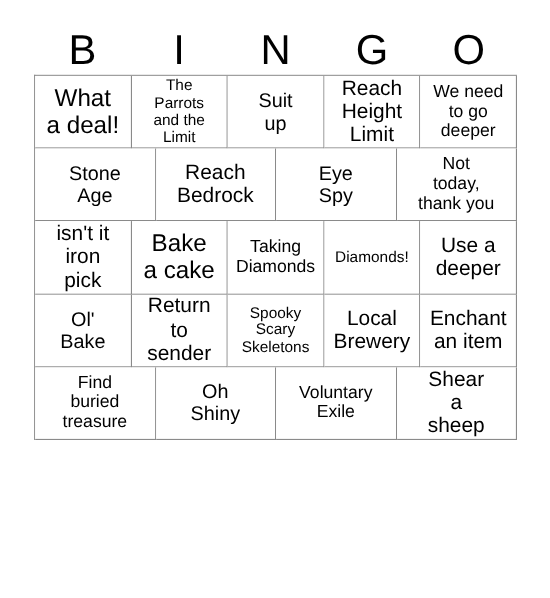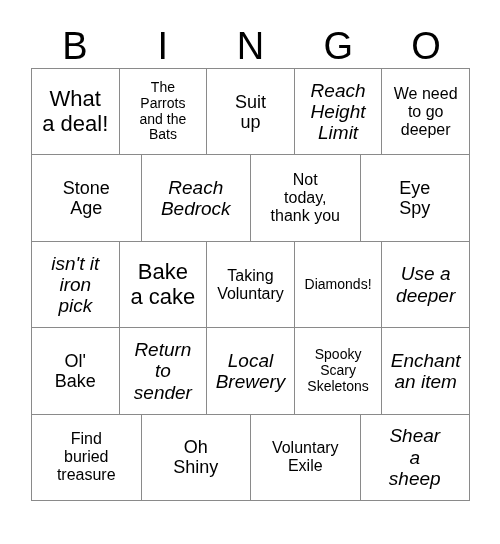--- a/index.html
+++ b/index.html
@@ -37,21 +37,21 @@
     font-weight: 400;
     line-height: 1;
     letter-spacing: 0px;
     color: #000000;
   }
   #grid {
     position: absolute;
     left: 31px;
     top: 68px;
     width: 439px;
-    height: 433px;
+    height: 332px;
     box-sizing: border-box;
     border-top: 1px solid #8a8a8a;
     border-left: 1px solid #8a8a8a;
     display: flex;
     flex-direction: column;
   }
   .grid-row {
     flex: 1 1 0;
     display: flex;
     min-height: 0;
@@ -72,21 +72,21 @@
   .cell-text {
     display: block;
     width: 100%;
     line-height: 1.12;
     white-space: pre-line;
     word-break: break-word;
   }
   
   .fs-xl .cell-text { font-size: 18px; }
   .fs-lg .cell-text { font-size: 22px; }
-  .fs-md .cell-text { font-size: 19px; font-style: italic; }
+  .fs-md .cell-text { font-size: 19px; }
   .fs-sm .cell-text { font-size: 16px; }
   .fs-xs .cell-text { font-size: 14px; }
 </style>
 </head>
 <body>
 
 <div id="card">
 
   <div id="header-row">
     <div class="header-letter">B</div>
@@ -100,21 +100,21 @@
 
     <div class="grid-row">
       <div class="cell fs-lg">
           <span class="cell-text">What
 a deal!</span>
         </div>
       <div class="cell fs-xs">
           <span class="cell-text">The
 Parrots
 and the
-Bats</span>
+Limit</span>
         </div>
       <div class="cell fs-xl">
           <span class="cell-text">Suit
 up</span>
         </div>
       <div class="cell fs-md">
           <span class="cell-text">Reach
 Height
 Limit</span>
         </div>
@@ -127,74 +127,74 @@
 
     <div class="grid-row">
       <div class="cell fs-xl">
           <span class="cell-text">Stone
 Age</span>
         </div>
       <div class="cell fs-md">
           <span class="cell-text">Reach
 Bedrock</span>
         </div>
+      <div class="cell fs-xl">
+          <span class="cell-text">Eye
+Spy</span>
+        </div>
       <div class="cell fs-sm">
           <span class="cell-text">Not
 today,
 thank you</span>
         </div>
-      <div class="cell fs-xl">
-          <span class="cell-text">Eye
-Spy</span>
-        </div>
     </div>
 
     <div class="grid-row">
       <div class="cell fs-md">
           <span class="cell-text">isn't it
 iron
 pick</span>
         </div>
       <div class="cell fs-lg">
           <span class="cell-text">Bake
 a cake</span>
         </div>
       <div class="cell fs-sm">
           <span class="cell-text">Taking
-Voluntary</span>
+Diamonds</span>
         </div>
       <div class="cell fs-xs">
           <span class="cell-text">Diamonds!</span>
         </div>
       <div class="cell fs-md">
           <span class="cell-text">Use a
 deeper</span>
         </div>
     </div>
 
     <div class="grid-row">
       <div class="cell fs-xl">
           <span class="cell-text">Ol'
 Bake</span>
         </div>
       <div class="cell fs-md">
           <span class="cell-text">Return
 to
 sender</span>
-        </div>
-      <div class="cell fs-md">
-          <span class="cell-text">Local
-Brewery</span>
         </div>
       <div class="cell fs-xs">
           <span class="cell-text">Spooky
 Scary
 Skeletons</span>
         </div>
       <div class="cell fs-md">
+          <span class="cell-text">Local
+Brewery</span>
+        </div>
+      <div class="cell fs-md">
           <span class="cell-text">Enchant
 an item</span>
         </div>
     </div>
 
     <div class="grid-row">
       <div class="cell fs-sm">
           <span class="cell-text">Find
 buried
 treasure</span>

